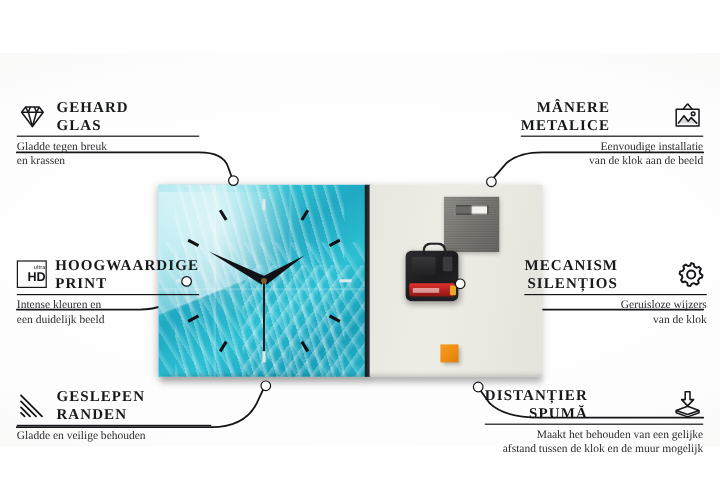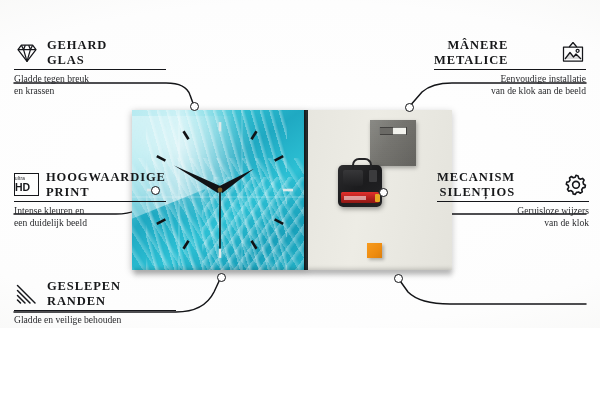--- a/index.html
+++ b/index.html
@@ -6,20 +6,21 @@
   body{
     width:600px;height:400px;overflow:hidden;
     font-family:"Liberation Serif",serif;
     background:#ffffff;
     position:relative;
   }
   #stage{
     position:absolute;inset:0;width:600px;height:328px;
     background:
       radial-gradient(ellipse 150% 110% at 50% 50%, #ffffff 0%, #fdfdfd 45%, #f3f3f1 75%, #e9e9e6 100%);
+    margin-top: 44px;
   }
   
   #wires{position:absolute;left:0;top:0;width:600px;height:400px;pointer-events:none;}
 
   
   .feat{position:absolute;}
   .feat .head{display:flex;align-items:center;gap:7px;}
   .feat.right .head{justify-content:space-between;}
   .ttl{
     font-family:"Liberation Serif",serif;
@@ -34,21 +35,21 @@
     font-family:"Liberation Serif",serif;
     font-size:9.6px;line-height:11.6px;color:#2a2b2e;
     margin-top:3px;white-space:pre-line;
   }
   .feat.right .sub{text-align:right;}
   .ico{width:26px;height:26px;flex:0 0 26px;display:block;}
 
   
   .hdbox{
     width:25px;height:23px;border:1.4px solid #15161a;
-    display:flex;flex-direction:column;align-items:flex-start;justify-content:center;
+    display:flex;flex-direction:column;align-items:flex-end;justify-content:center;
     line-height:1;flex:0 0 25px;box-sizing:border-box;
   }
   .hdbox .u{font-size:4.6px;letter-spacing:.2px;color:#15161a;font-family:"Liberation Sans",sans-serif;}
   .hdbox .h{font-size:10.5px;font-weight:700;color:#15161a;font-family:"Liberation Sans",sans-serif;margin-top:.5px;}
 
   
   #product{position:absolute;left:132px;top:110px;width:320px;height:168px;}
 
   .panel{position:absolute;top:0;height:160px;}
 
@@ -313,14 +314,30 @@
                    A7.2 7.2 0 0 1 12.2 5.3 Z"></path>
           <circle cx="13" cy="12.8" r="3.4"></circle>
         </g>
       </svg>
     </div>
     <div class="rule"></div>
     <div class="sub">Geruisloze wijzers
 van de klok</div>
   </div>
 
+  <div class="feat right" id="f6" style="left:404px;top:278px;width:182px;">
+    <div class="head">
+      <div class="ttl">DISTANȚIER
+SPUMĂ</div>
+      <svg class="ico" viewBox="0 0 26 26">
+        <g fill="none" stroke="#15161a" stroke-width="1.3" stroke-linejoin="round">
+          <path d="M11 2.5 L15 2.5 L15 9 L18 9 L13 14.2 L8 9 L11 9 Z"></path>
+          <path d="M13 14.6 L22.5 18 L13 21.4 L3.5 18 Z"></path>
+          <path d="M3.5 18 L3.5 20 L13 23.4 L22.5 20 L22.5 18"></path>
+        </g>
+      </svg>
+    </div>
+    <div class="rule"></div>
+    <div class="sub">Maakt het behouden van een gelijke
+afstand tussen de klok en de muur mogelijk</div>
+  </div>
 
 </div>
 
 </body></html>

